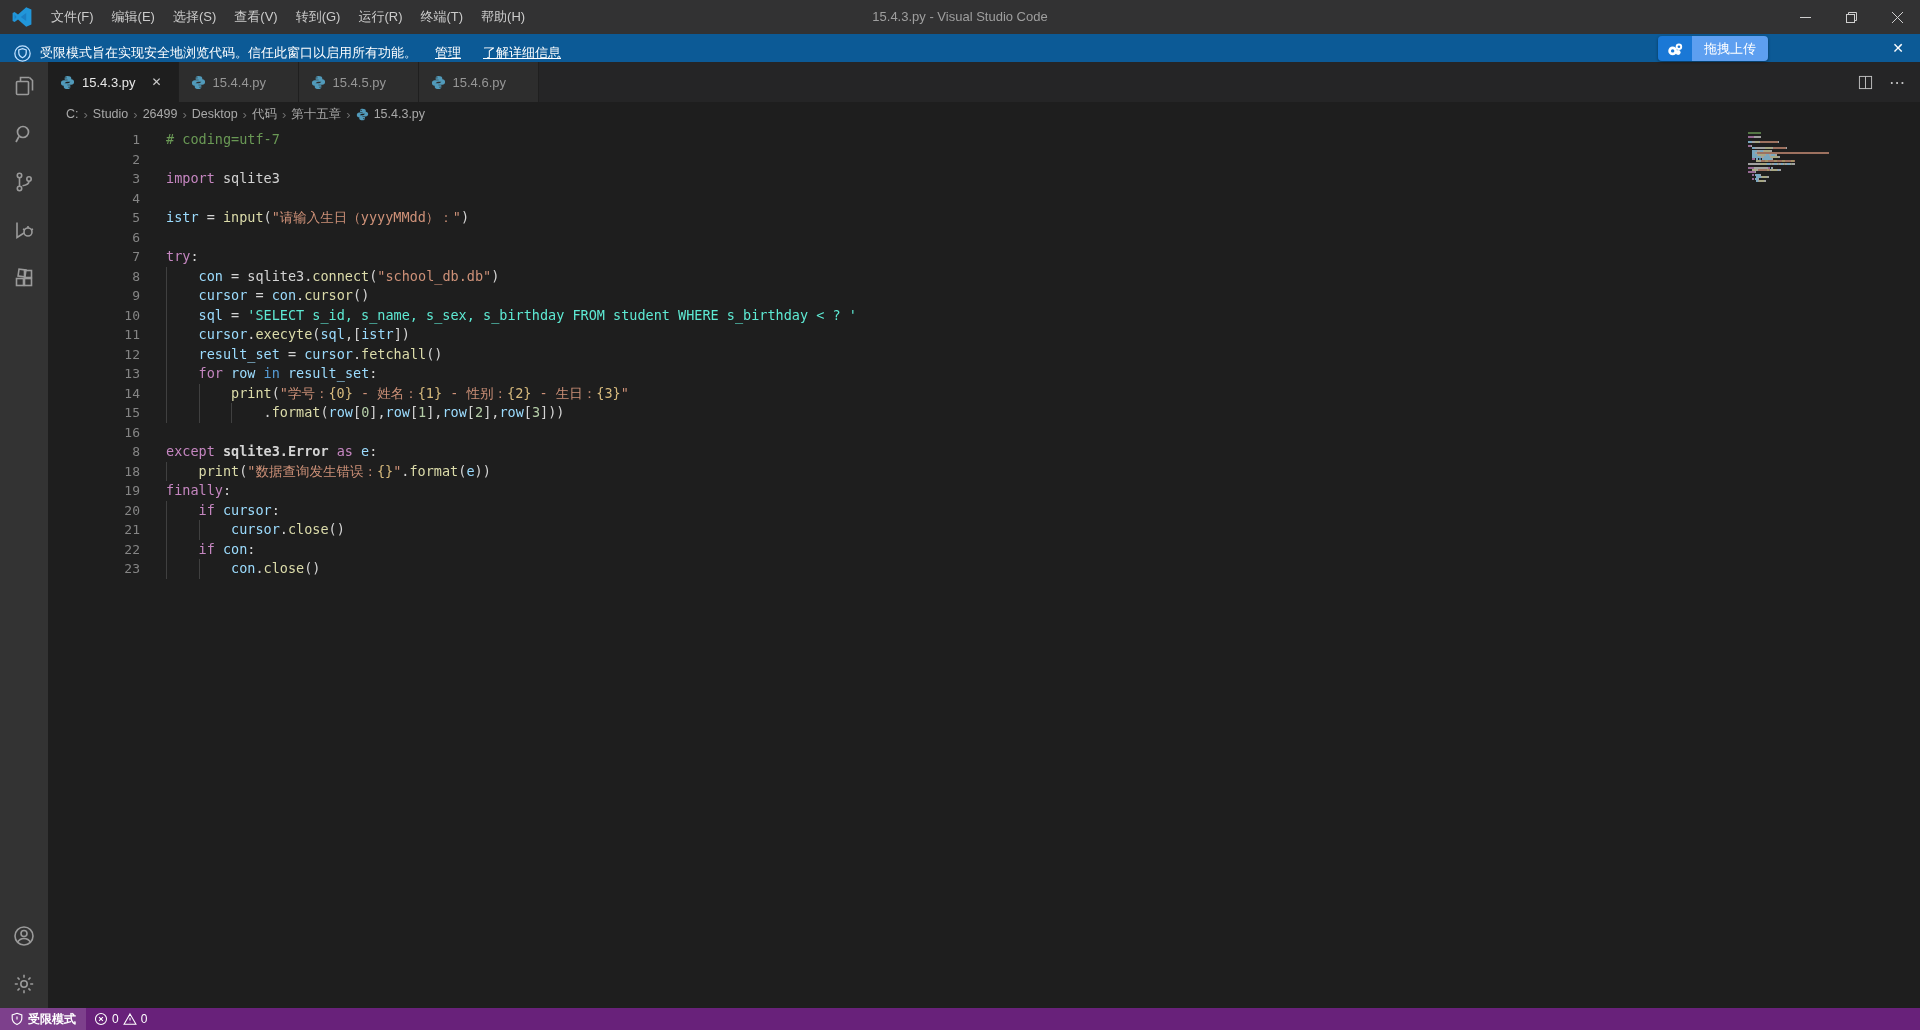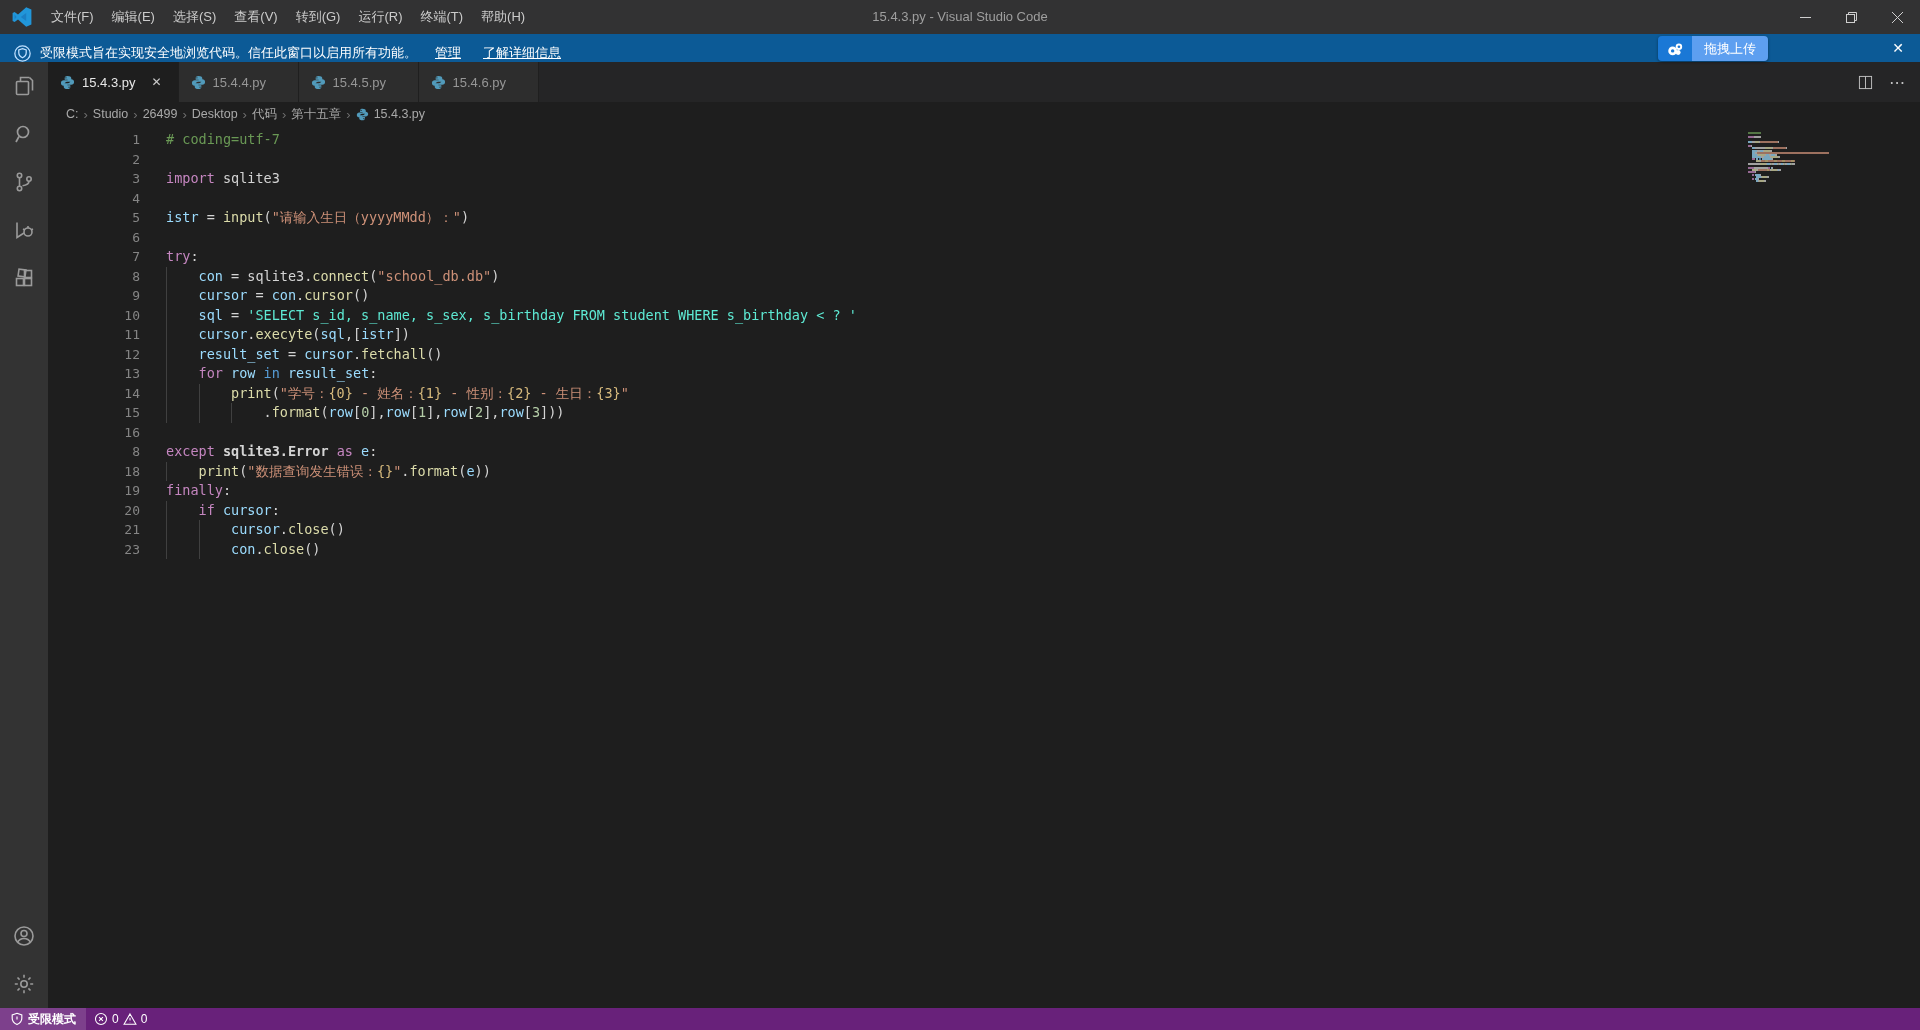--- a/index.html
+++ b/index.html
@@ -367,20 +367,25 @@
           <div class="code-line">
             <div class="ln">20</div>
             <div class="guide" style="left: 118px;"></div>
             <div class="lc"><span style="color: rgb(212, 212, 212);">    </span><span style="color: rgb(197, 134, 192);">if</span><span style="color: rgb(212, 212, 212);"> </span><span style="color: rgb(156, 220, 254);">cursor</span><span style="color: rgb(212, 212, 212);">:</span></div>
           </div>
           <div class="code-line">
             <div class="ln">21</div>
             <div class="guide" style="left: 118px;"></div>
             <div class="guide" style="left: 150.52px;"></div>
             <div class="lc"><span style="color: rgb(212, 212, 212);">        </span><span style="color: rgb(156, 220, 254);">cursor</span><span style="color: rgb(212, 212, 212);">.</span><span style="color: rgb(220, 220, 170);">close</span><span style="color: rgb(212, 212, 212);">()</span></div>
+          </div>
+          <div class="code-line">
+            <div class="ln">22</div>
+            <div class="guide" style="left: 118px;"></div>
+            <div class="lc"><span style="color: rgb(212, 212, 212);">    </span><span style="color: rgb(197, 134, 192);">if</span><span style="color: rgb(212, 212, 212);"> </span><span style="color: rgb(156, 220, 254);">con</span><span style="color: rgb(212, 212, 212);">:</span></div>
           </div>
           <div class="code-line">
             <div class="ln">23</div>
             <div class="guide" style="left: 118px;"></div>
             <div class="guide" style="left: 150.52px;"></div>
             <div class="lc"><span style="color: rgb(212, 212, 212);">        </span><span style="color: rgb(156, 220, 254);">con</span><span style="color: rgb(212, 212, 212);">.</span><span style="color: rgb(220, 220, 170);">close</span><span style="color: rgb(212, 212, 212);">()</span></div>
           </div>
         </div>
       <div class="minimap" id="minimap">
           <div class="mm-row"><span class="mm-seg" style="width: 13.3px; background: rgb(106, 153, 85);"></span></div>

